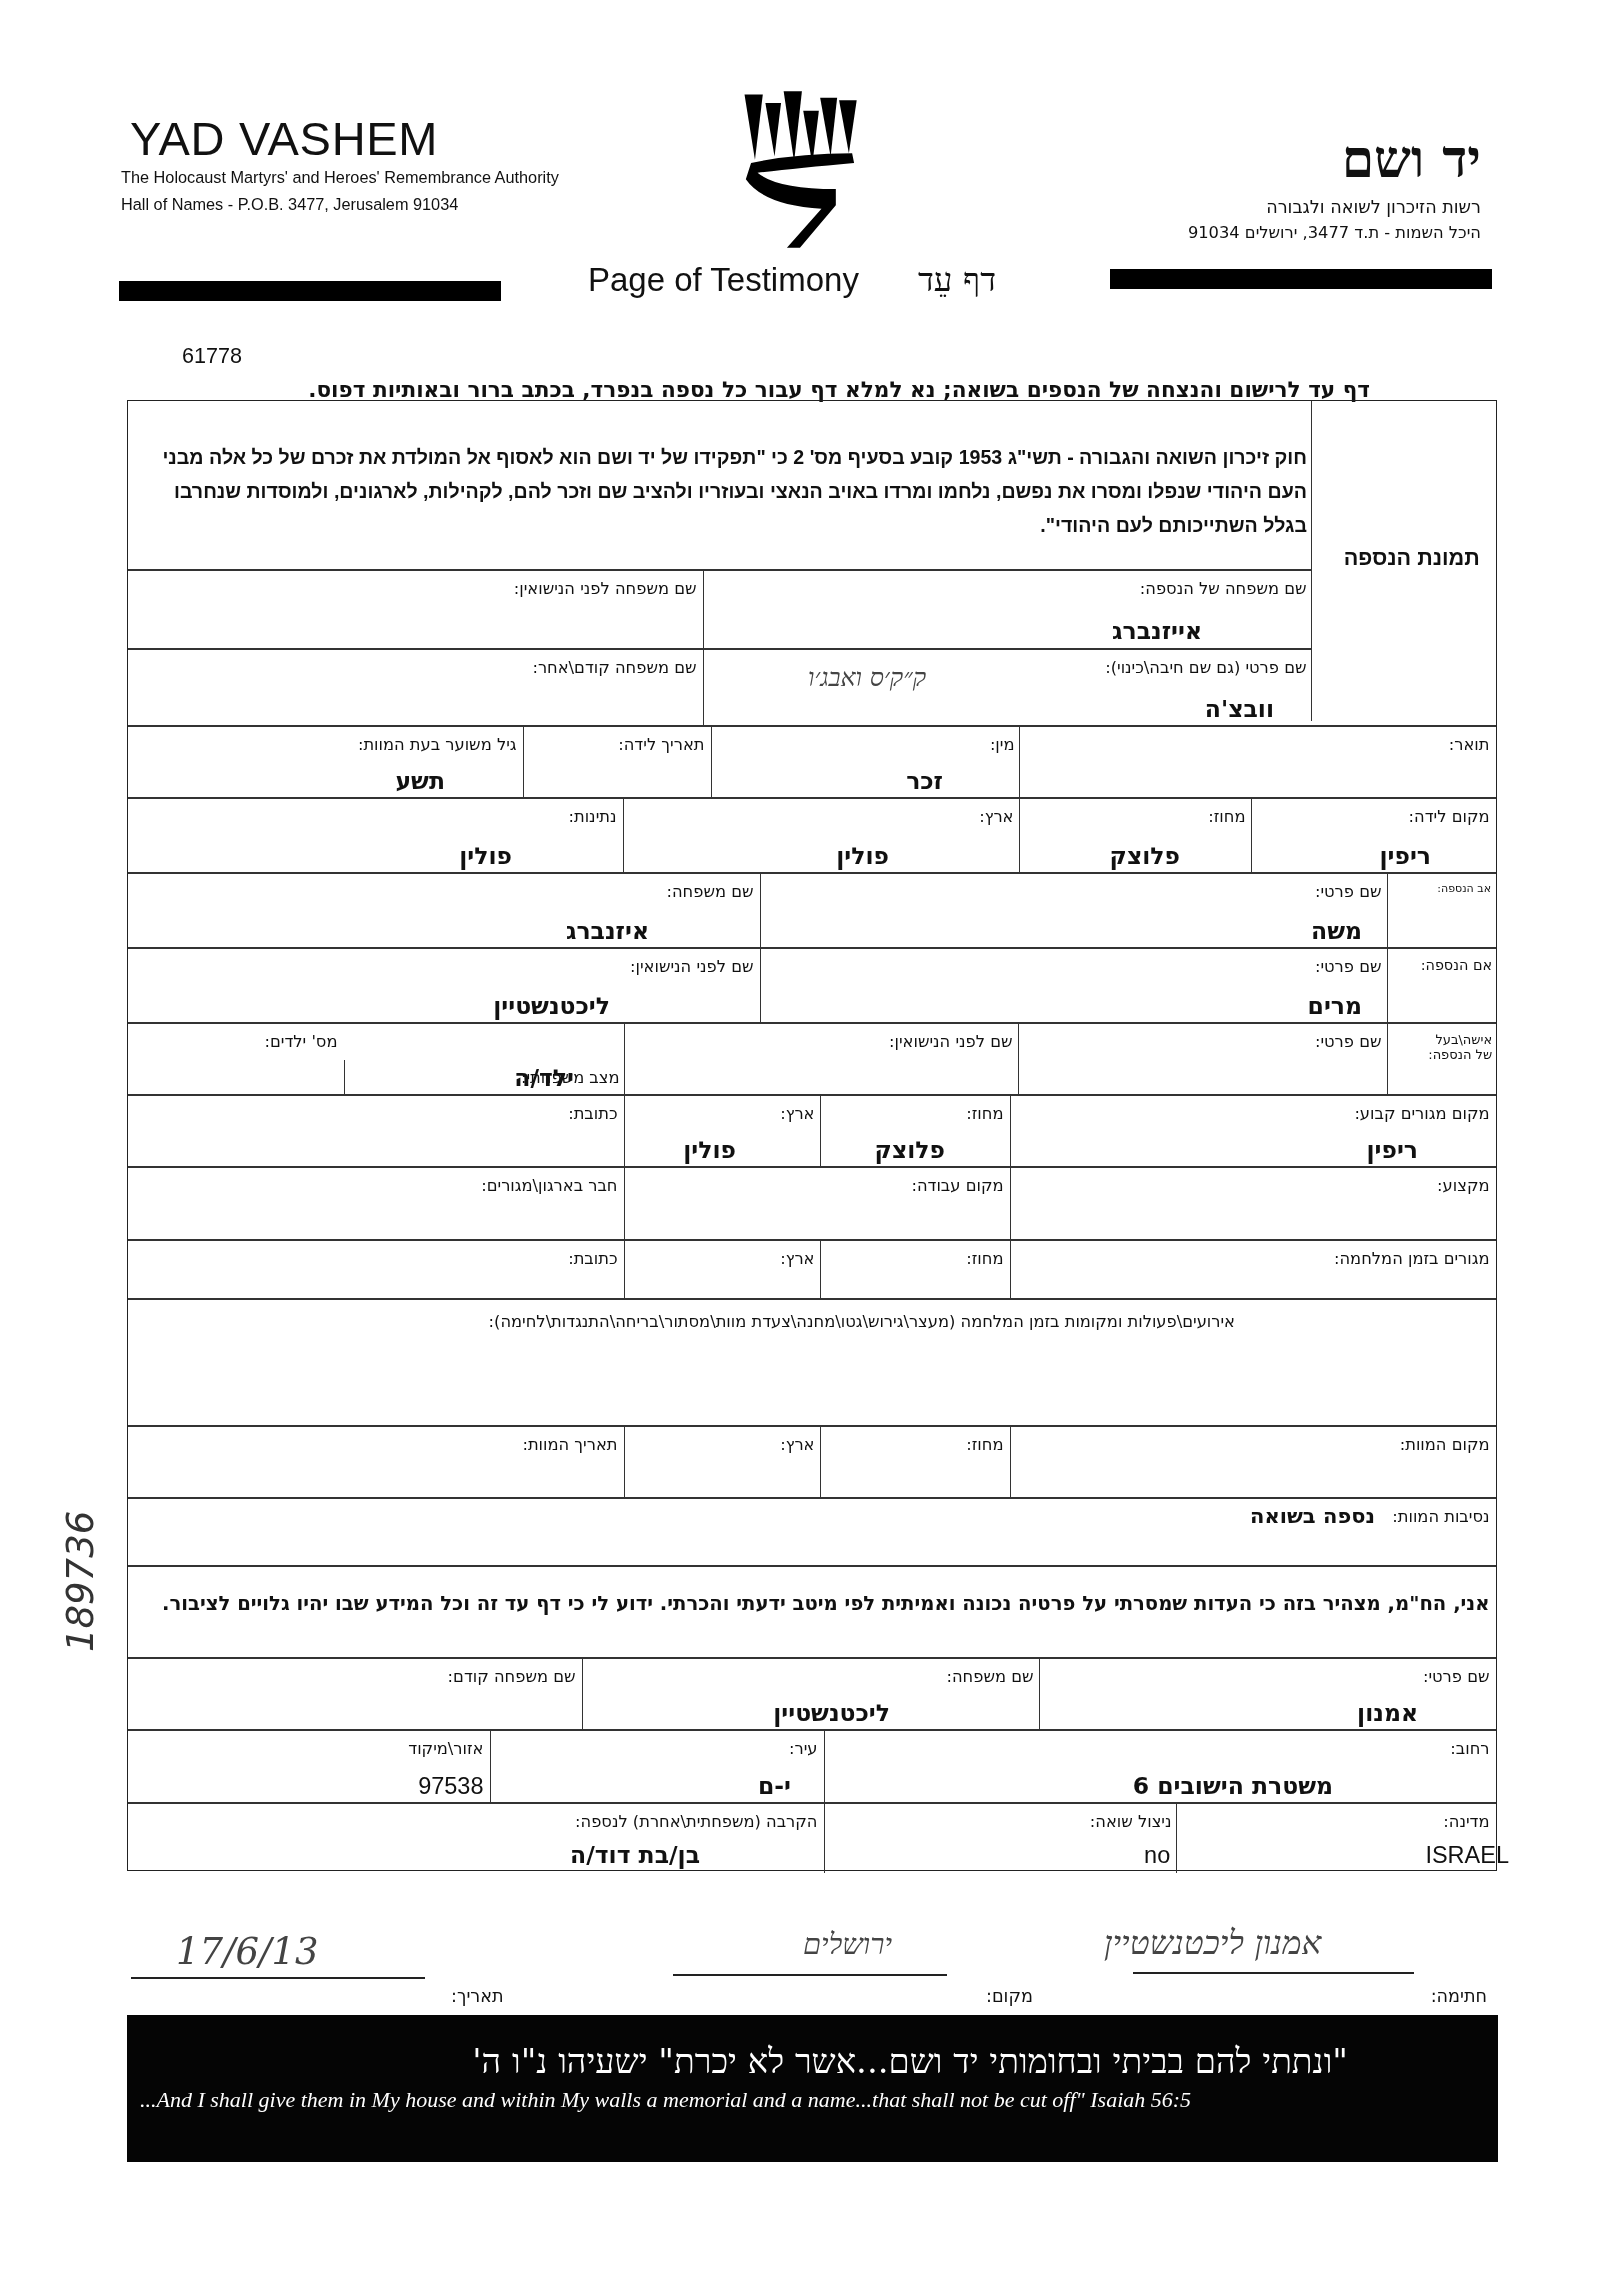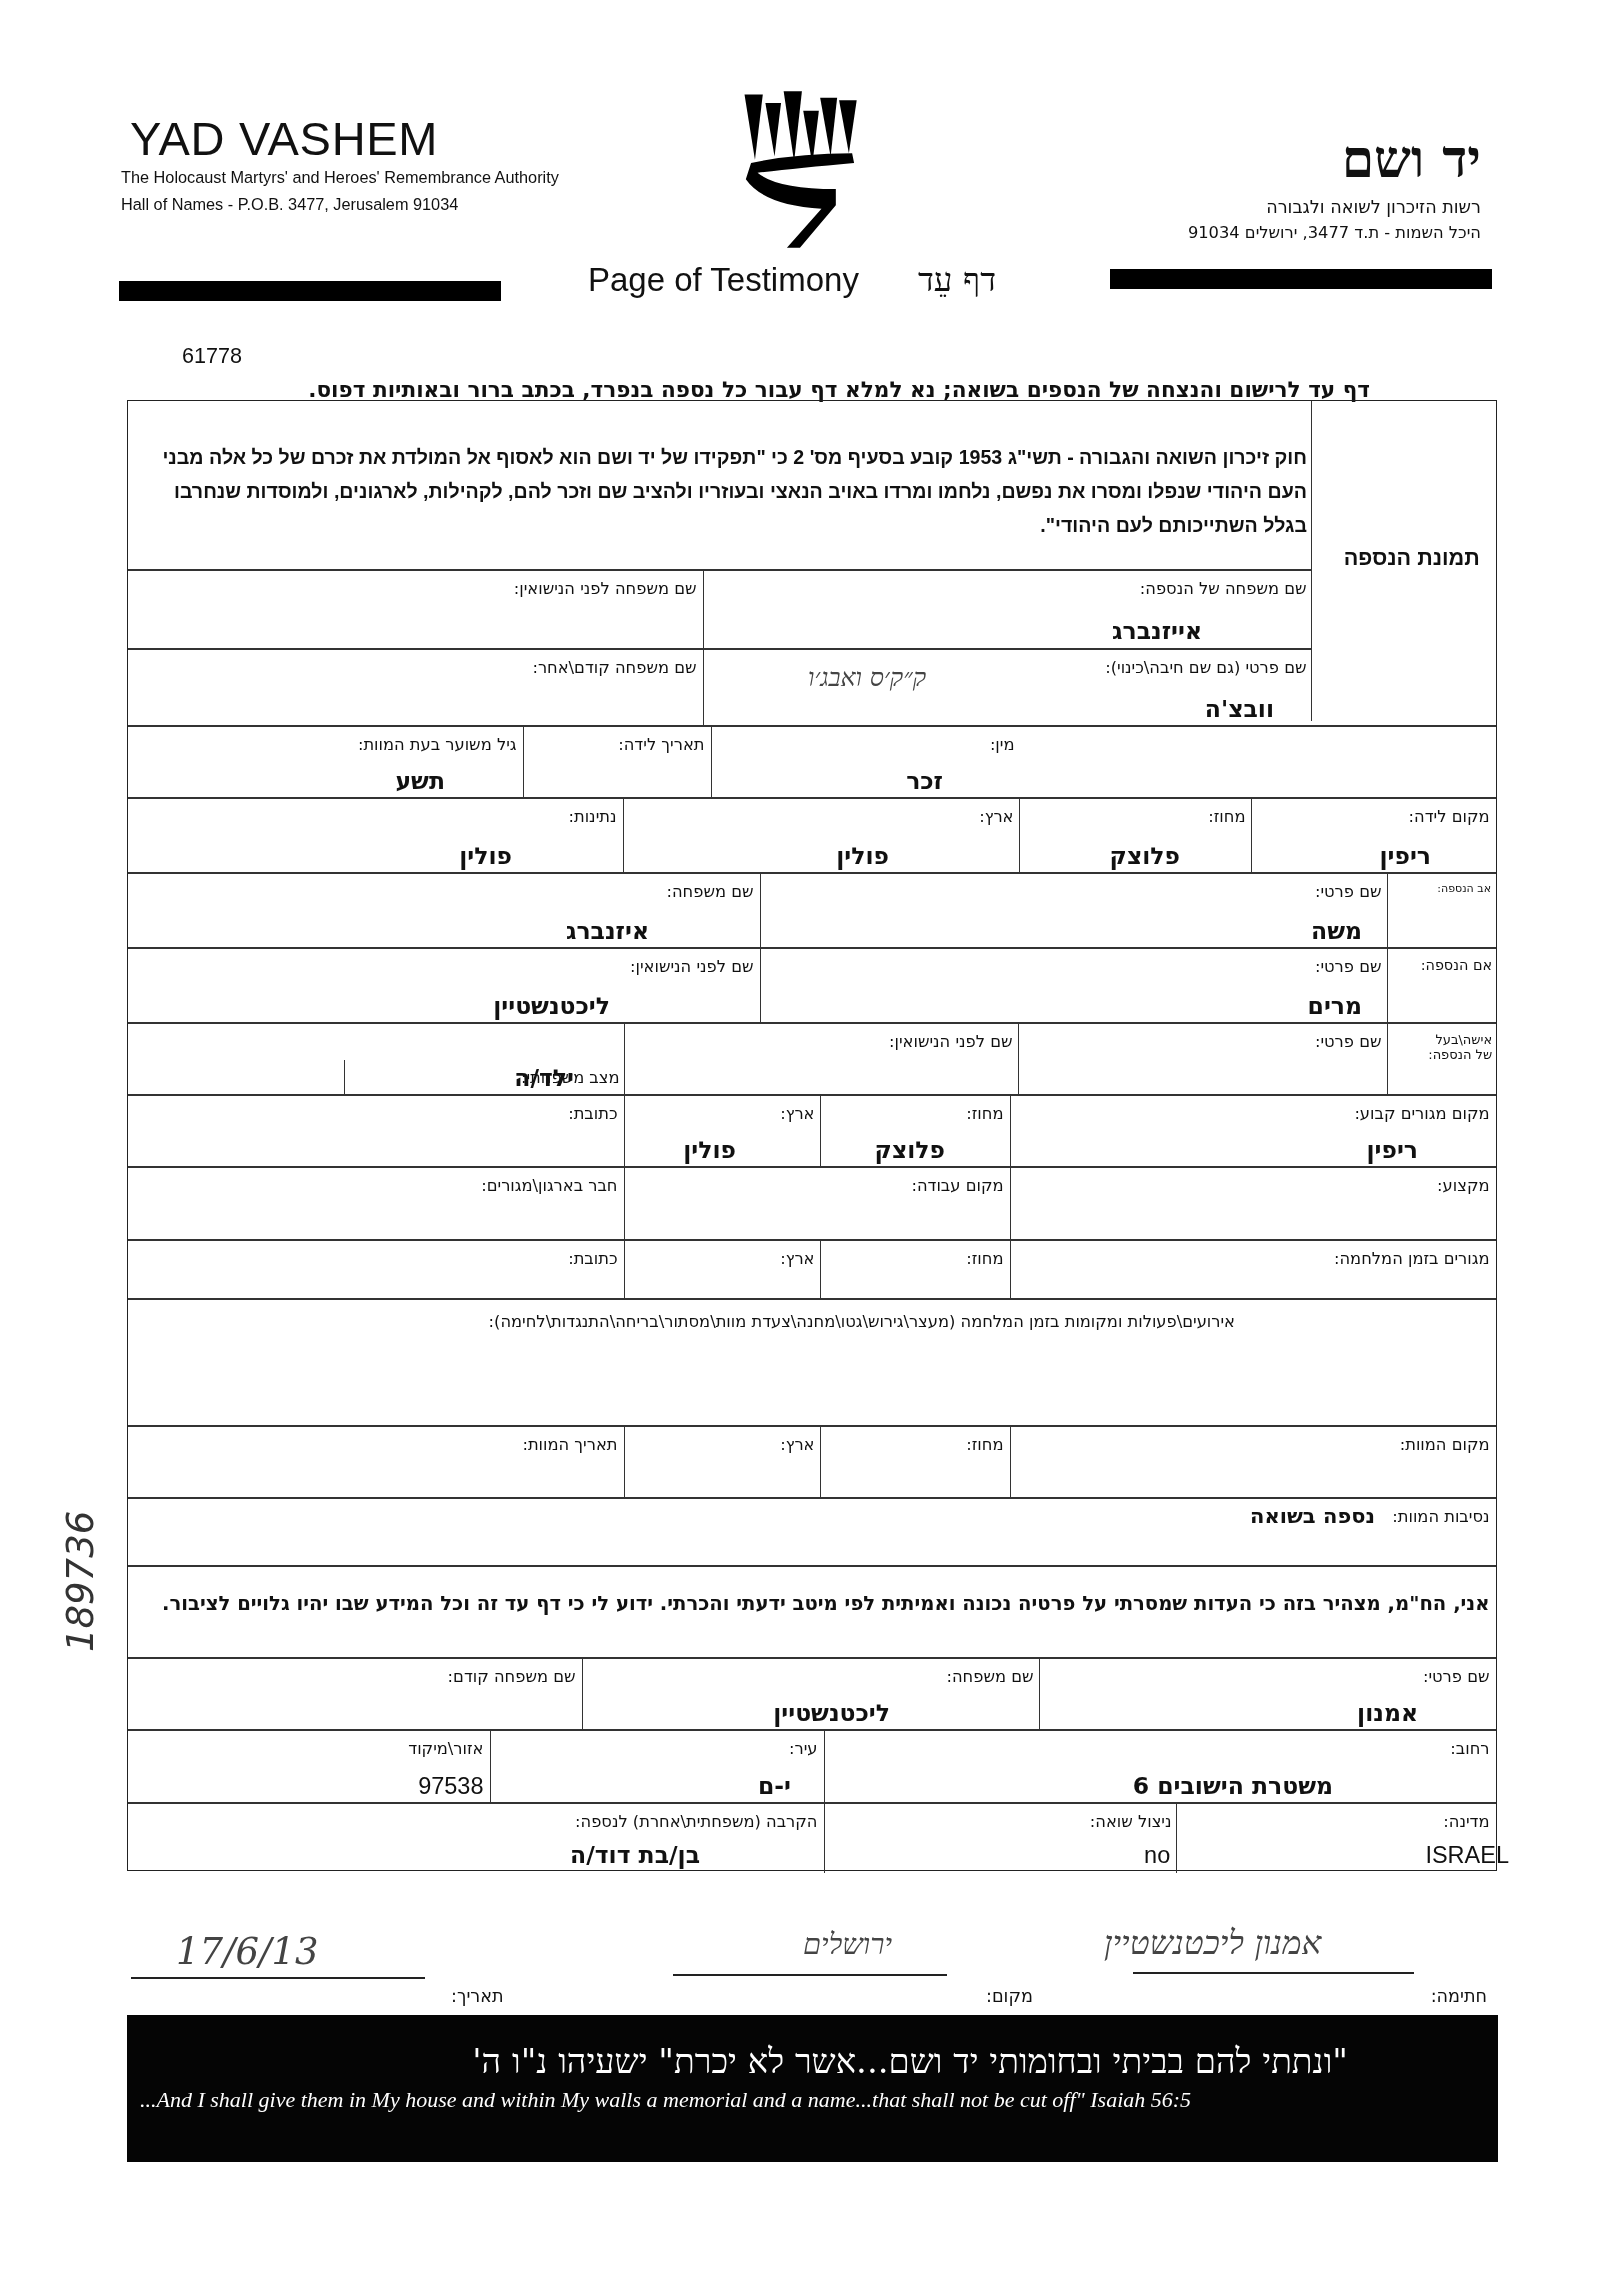--- a/index.html
+++ b/index.html
@@ -100,20 +100,23 @@
       <div class="lbl">גיל משוער בעת המוות:</div>
       <div class="val" style="right:78px">תשע</div>
     </div>
     <div class="cell" style="left:395px;width:187px;">
       <div class="lbl">תאריך לידה:</div>
     </div>
     <div class="cell" style="left:583px;width:309px;">
       <div class="lbl">מין:</div>
       <div class="val" style="right:78px">זכר</div>
     </div>
+    <div class="cell" style="left:891px;right:0;">
+      <div class="lbl">תואר:</div>
+    </div>
   </div>
 
   <div class="row" style="top:396px;height:75px;width:100%;">
     <div class="cell" style="left:0;width:495px;border-left:none;">
       <div class="lbl">נתינות:</div>
       <div class="val" style="right:111px">פולין</div>
     </div>
     <div class="cell" style="left:495px;width:396px;">
       <div class="lbl">ארץ:</div>
       <div class="val" style="right:131px">פולין</div>
@@ -150,20 +153,23 @@
     <div class="cell" style="left:632px;width:627px;">
       <div class="lbl">שם פרטי:</div>
       <div class="val" style="right:26px">מרים</div>
     </div>
     <div class="cell" style="left:1259px;right:0;">
       <div class="lbl" style="font-size:14.4px;right:3.9px">אם הנספה:</div>
     </div>
   </div>
 
   <div class="row" style="top:621px;height:72px;width:100%;">
+    <div class="cell" style="left:0;width:216px;border-left:none;">
+      <div class="lbl">מס' ילדים:</div>
+    </div>
     <div class="cell" style="left:216px;width:281px;margin-top:36px;">
       <div class="lbl">מצב משפחתי:</div>
       <div class="val" style="right:52px">ילד/ה</div>
     </div>
     <div class="cell" style="left:496px;width:394px;">
       <div class="lbl">שם לפני הנישואין:</div>
     </div>
     <div class="cell" style="left:890px;width:369px;">
       <div class="lbl">שם פרטי:</div>
     </div>

